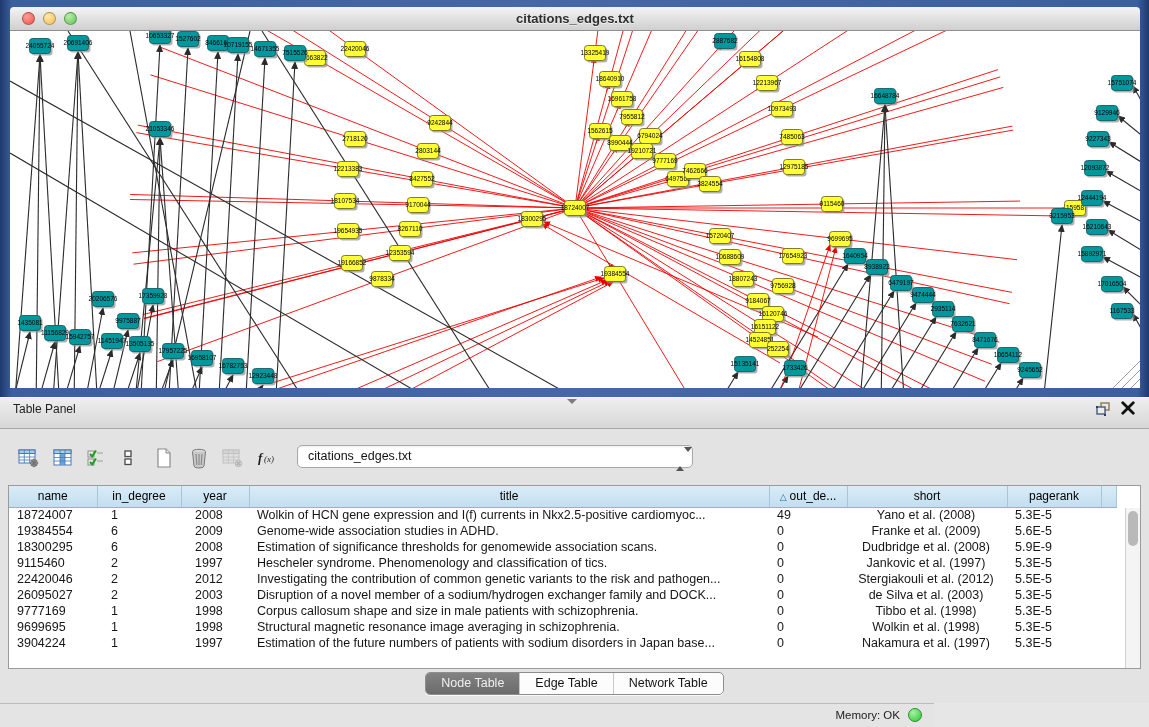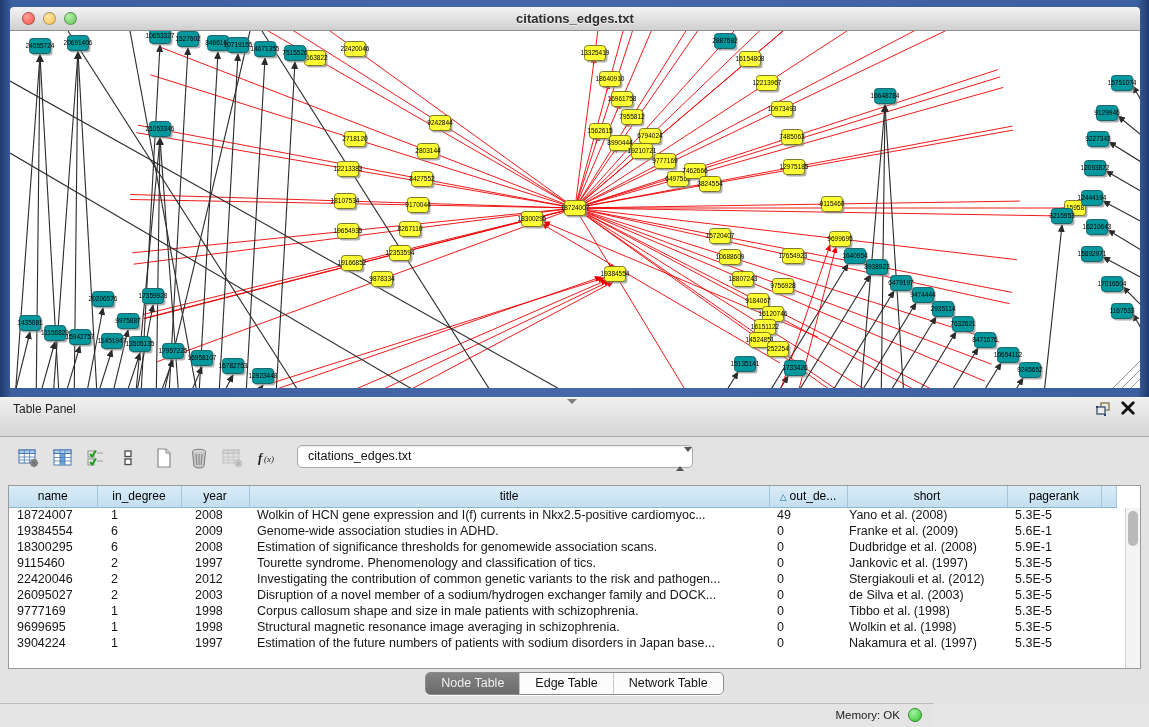--- a/index.html
+++ b/index.html
@@ -18,21 +18,21 @@
   .light.red{background:radial-gradient(circle at 35% 30%,#ff9d97,#f2554c);}
   .light.yellow{background:radial-gradient(circle at 35% 30%,#ffe9a8,#f5bf4f);}
   .light.green{background:radial-gradient(circle at 35% 30%,#b8efa8,#5fc454);}
   .win-title{position:absolute;left:0;right:0;text-align:center;font-size:13px;font-weight:bold;color:#2e2e2e;
     text-shadow:0 1px 0 rgba(255,255,255,.65);}
   .canvas{position:absolute;left:10px;top:31px;right:9px;bottom:9px;background:#ffffff;overflow:hidden;}
   .canvas svg{display:block;width:100%;height:100%;}
 
   
   .table-panel{position:absolute;left:0;top:397px;width:1149px;height:306px;background:#e3e3e3;}
-  .tp-header{position:relative;height:40px;background:linear-gradient(#efefef,#d6d6d6);
+  .tp-header{position:relative;height:32px;background:linear-gradient(#efefef,#d6d6d6);
     border-bottom:1px solid #a8a8a8;border-top:1px solid #f5f5f5;}
   .tp-title{position:absolute;left:13px;top:4px;font-size:12px;color:#222;}
   .splitter{position:absolute;left:567px;top:1px;width:0;height:0;border-left:5px solid transparent;
     border-right:5px solid transparent;border-top:5px solid #7d7d7d;}
   .tp-header-icons{position:absolute;right:12px;top:3px;display:flex;gap:10px;align-items:center;}
   .tp-icon{width:16px;height:16px;display:inline-block;cursor:default;}
 
   .tp-toolbar{position:absolute;left:16px;top:46px;height:30px;display:flex;align-items:center;}
   .tbtn{width:30px;height:28px;border:none;background:transparent;padding:2px;margin-right:4px;}
   .tbtn svg{display:block;}
@@ -48,21 +48,21 @@
 
   .tp-table{position:absolute;left:8px;right:8px;top:88px;height:184px;background:#fff;
     border:1px solid #9b9b9b;overflow:hidden;}
   table{border-collapse:collapse;table-layout:fixed;width:1108px;}
   th{height:21px;background:linear-gradient(#d9ecf7,#c3def0);border-right:1px solid #a5c6da;
     border-bottom:1px solid #8fb6cc;font-weight:normal;font-size:12px;color:#000;text-align:center;
     overflow:hidden;white-space:nowrap;padding:0 4px;}
   th .sort{font-size:9px;color:#1c6ea0;margin-right:3px;}
   td{height:16px;font-size:12.5px;color:#161616;white-space:nowrap;overflow:hidden;padding:0 4px 0 8px;}
   td.c-year,td.c-in{padding-left:14px;}
-  td.c-short{text-align:left;padding-left:2px;}
+  td.c-short{text-align:center;padding-left:2px;}
   .vscroll{position:absolute;top:22px;right:0;bottom:0;width:15px;background:#f4f4f4;border-left:1px solid #d0d0d0;}
   .vthumb{position:absolute;top:3px;left:2px;width:10px;height:35px;background:#b9b9b9;border-radius:5px;}
 
   .tp-tabs{position:absolute;left:0;right:0;bottom:8px;display:flex;justify-content:center;}
   .seg{display:flex;border:1px solid #8d8d8d;border-radius:5px;overflow:hidden;background:#fcfcfc;
     box-shadow:0 1px 0 rgba(255,255,255,.8);}
   .seg .seg-btn{padding:3px 15px 4px 15px;font-size:12.5px;color:#141414;border-left:1px solid #c8c8c8;}
   .seg .seg-btn:first-child{border-left:none;}
   .seg .seg-btn.sel{background:linear-gradient(#828282,#6b6b6b);color:#efefef;}
 
@@ -851,38 +851,38 @@
               <td class="c-pagerank">5.3E-5</td>
               <td></td>
             </tr>
             <tr>
               <td class="c-name">19384554</td>
               <td class="c-in">6</td>
               <td class="c-year">2009</td>
               <td class="c-title">Genome-wide association studies in ADHD.</td>
               <td class="c-out">0</td>
               <td class="c-short">Franke et al. (2009)</td>
-              <td class="c-pagerank">5.6E-1</td>
+              <td class="c-pagerank">5.6E-5</td>
               <td></td>
             </tr>
             <tr>
               <td class="c-name">18300295</td>
               <td class="c-in">6</td>
               <td class="c-year">2008</td>
               <td class="c-title">Estimation of significance thresholds for genomewide association scans.</td>
               <td class="c-out">0</td>
               <td class="c-short">Dudbridge et al. (2008)</td>
-              <td class="c-pagerank">5.9E-1</td>
+              <td class="c-pagerank">5.9E-9</td>
               <td></td>
             </tr>
             <tr>
               <td class="c-name">9115460</td>
               <td class="c-in">2</td>
               <td class="c-year">1997</td>
-              <td class="c-title">Tourette syndrome. Phenomenology and classification of tics.</td>
+              <td class="c-title">Hescheler syndrome. Phenomenology and classification of tics.</td>
               <td class="c-out">0</td>
               <td class="c-short">Jankovic et al. (1997)</td>
               <td class="c-pagerank">5.3E-5</td>
               <td></td>
             </tr>
             <tr>
               <td class="c-name">22420046</td>
               <td class="c-in">2</td>
               <td class="c-year">2012</td>
               <td class="c-title">Investigating the contribution of common genetic variants to the risk and pathogen...</td>

